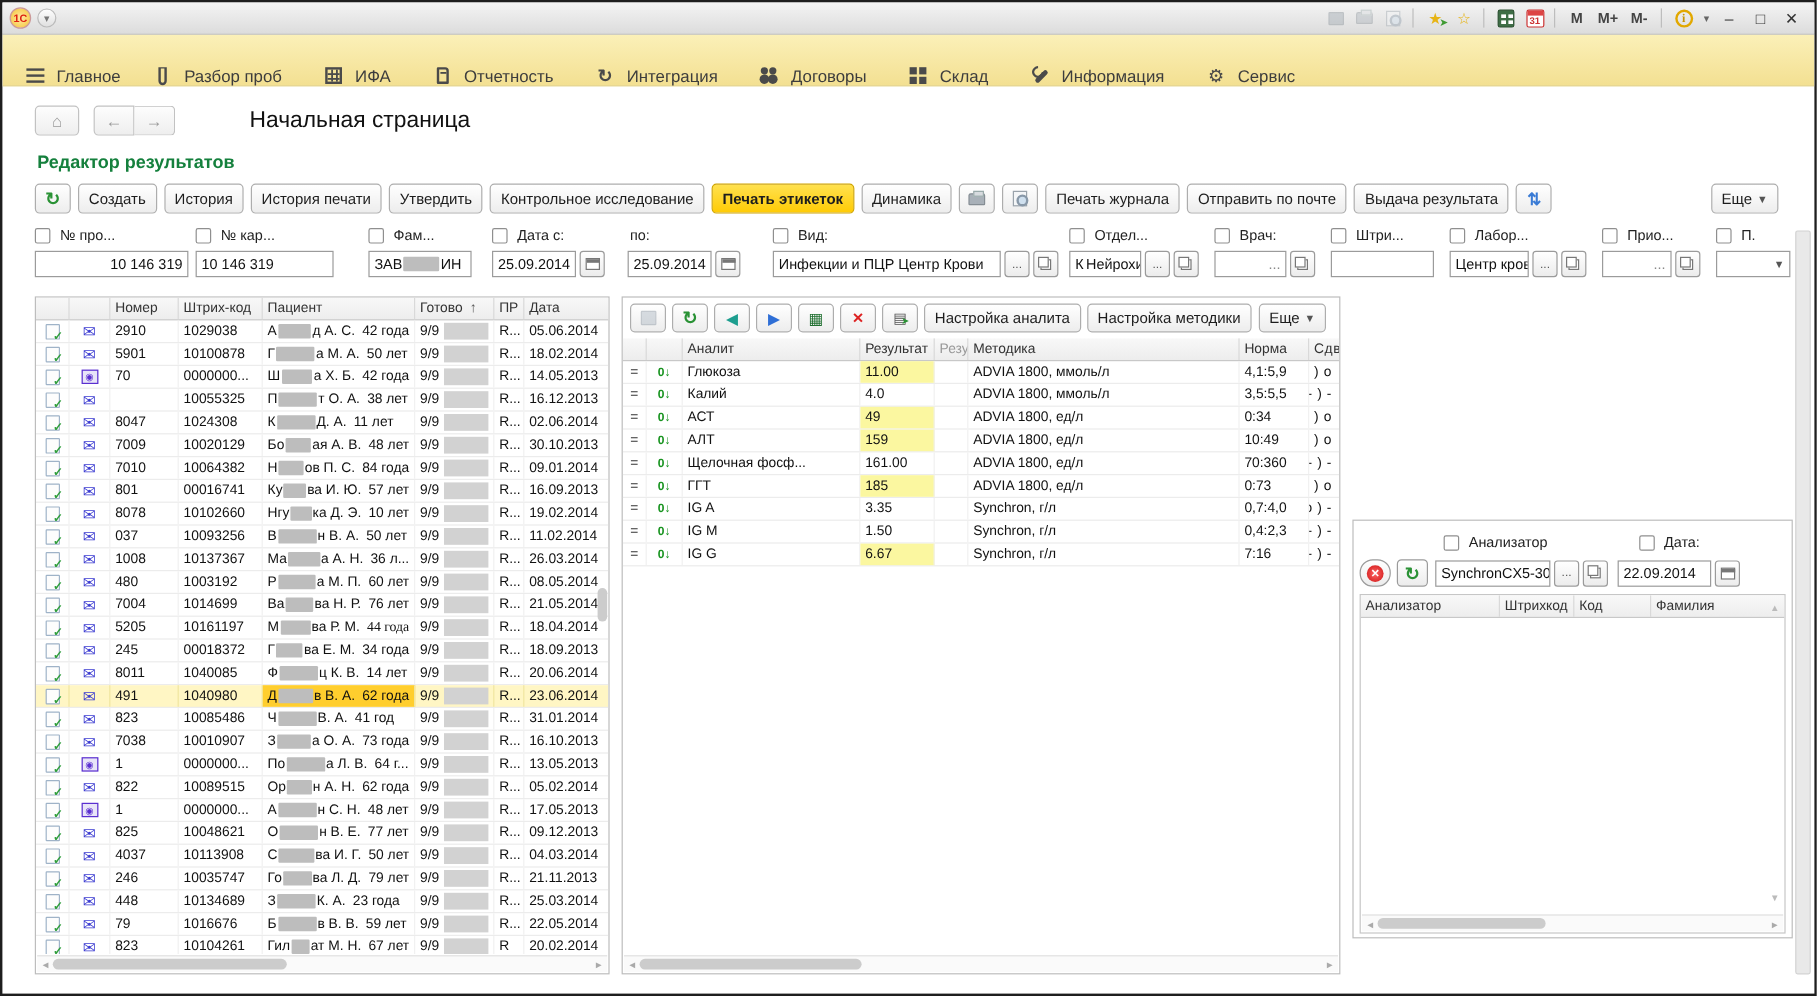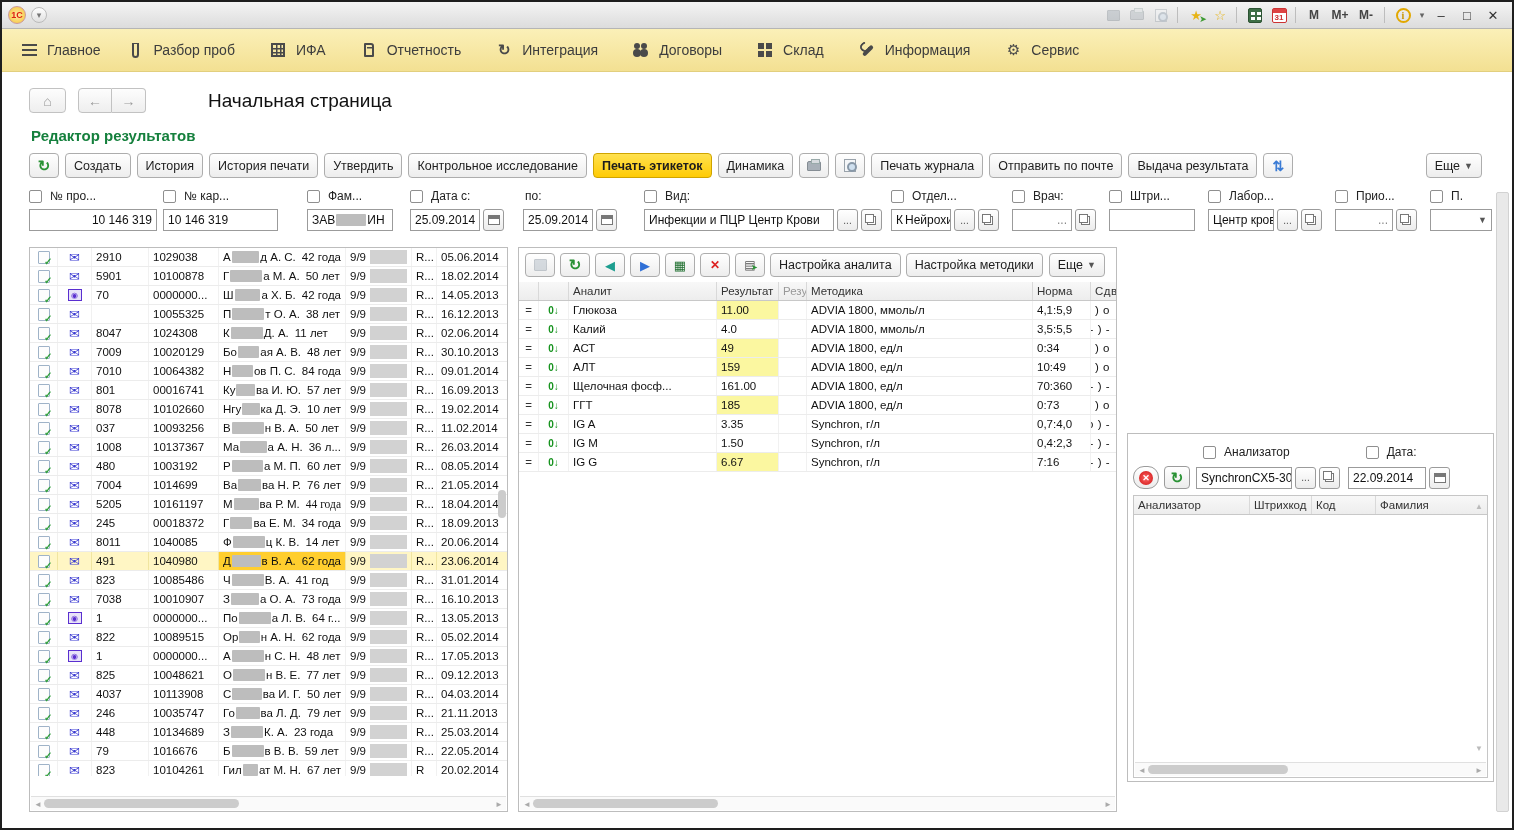--- a/index.html
+++ b/index.html
@@ -23,21 +23,21 @@
   .icmag::after { content:""; position:absolute; right:-2px; bottom:-1px; width:6px; height:6px; border:2px solid #8898a8; border-radius:50%; background:#cfe0ef; }
   .icstar { color:#e7b416; font-size:13px; position:relative; }
   .icstar .ga { position:absolute; right:-5px; bottom:-1px; color:#3f9b33; font-size:9px; }
   .iccalc { width:14px; height:15px; background:#3e6e46; border:1px solid #2c5232; border-radius:2px; background-image:linear-gradient(#fff 0 0),linear-gradient(#fff 0 0),linear-gradient(#fff 0 0),linear-gradient(#fff 0 0); background-size:4px 3px; background-repeat:no-repeat; background-position:2px 3px,8px 3px,2px 8px,8px 8px; }
   .iccal { width:15px; height:15px; background:#fff; border:1px solid #c33; border-radius:2px; color:#c33; font-size:8px; font-weight:bold; display:flex; align-items:flex-end; justify-content:center; position:relative; }
   .iccal::before { content:""; position:absolute; top:0; left:0; right:0; height:4px; background:#d44; }
   .icinfo { width:15px; height:15px; border-radius:50%; border:2px solid #e2a800; color:#c79400; font-size:10px; font-weight:bold; font-family:"Liberation Serif",serif; display:flex; align-items:center; justify-content:center; }
   .winbtn { width:26px; height:20px; display:flex; align-items:center; justify-content:center; font-size:13px; color:#333; }
 
   
-  .menubar { height:43px; background:linear-gradient(#fbf0b8,#f3e092); border-bottom:1px solid #e2cf7e; display:flex; align-items:center; padding-left:18px; }
+  .menubar { height:43px; background:linear-gradient(#fbf0b8,#f3e092); border-bottom:1px solid #e2cf7e; display:flex; align-items:flex-end; padding-left:18px; }
   .menu-item { display:flex; align-items:center; margin-right:34px; font-size:14px; color:#3d3d3d; cursor:default; }
   .mi { display:inline-flex; width:18px; height:16px; align-items:center; justify-content:center; margin-right:9px; color:#4a4a4a; font-size:15px; }
   .mi-burger { width:15px; height:2.5px; background:#4a4a4a; box-shadow:0 5px 0 #4a4a4a, 0 10px 0 #4a4a4a; margin-top:-10px; }
   .mi-tube { width:7px; height:15px; border:2px solid #4a4a4a; border-top-width:1px; border-radius:0 0 4px 4px; }
   .mi-grid3 { width:14px; height:14px; border:2px solid #4a4a4a; background-image:linear-gradient(#4a4a4a 0 0),linear-gradient(#4a4a4a 0 0),linear-gradient(#4a4a4a 0 0),linear-gradient(#4a4a4a 0 0); background-size:10px 1.5px,10px 1.5px,1.5px 10px,1.5px 10px; background-repeat:no-repeat; background-position:0 2.5px,0 6.5px,3px 0,7px 0; }
   .mi-doc { width:10px; height:14px; border:2px solid #4a4a4a; border-radius:1px 3px 1px 1px; background:linear-gradient(#4a4a4a 0 0) no-repeat 1px 2px/5px 1.5px; }
   .mi-people { position:relative; width:18px; height:14px; }
   .mi-people::before,.mi-people::after { content:""; position:absolute; width:6px; height:6px; border-radius:50%; background:#4a4a4a; top:0; left:2px; box-shadow:0 7px 0 1px #4a4a4a; }
   .mi-people::after { left:9px; }
   .mi-blocks { width:14px; height:14px; background-image:linear-gradient(#4a4a4a 0 0),linear-gradient(#4a4a4a 0 0),linear-gradient(#4a4a4a 0 0); background-size:6px 6px; background-repeat:no-repeat; background-position:0 0,8px 0,0 8px,8px 8px; box-shadow:8px 8px 0 -2px transparent; }
@@ -442,20 +442,30 @@
           <div class="fld ddl" style="width:62px;">
             <span class="caret">▼</span>
           </div>
         </div>
     </div>
   </div>
 
   <div class="main">
 
     <div class="panel" id="p-left">
+      <div class="thead">
+        <div class="th c-i1"></div>
+        <div class="th c-i2"></div>
+        <div class="th c-num">Номер</div>
+        <div class="th c-code">Штрих-код</div>
+        <div class="th c-pat">Пациент</div>
+        <div class="th c-rdy"><span>Готово</span><span class="sort-arrow">↑</span></div>
+        <div class="th c-pr">ПР</div>
+        <div class="th c-date">Дата</div>
+      </div>
       <div style="height:528px;overflow:hidden;">
 
           <div class="trow">
             <div class="c c-i1">
               <span class="doccheck"></span>
             </div>
             <div class="c c-i2">
               <span class="ic-mail"></span>
             </div>
             <div class="c c-num">2910</div>

